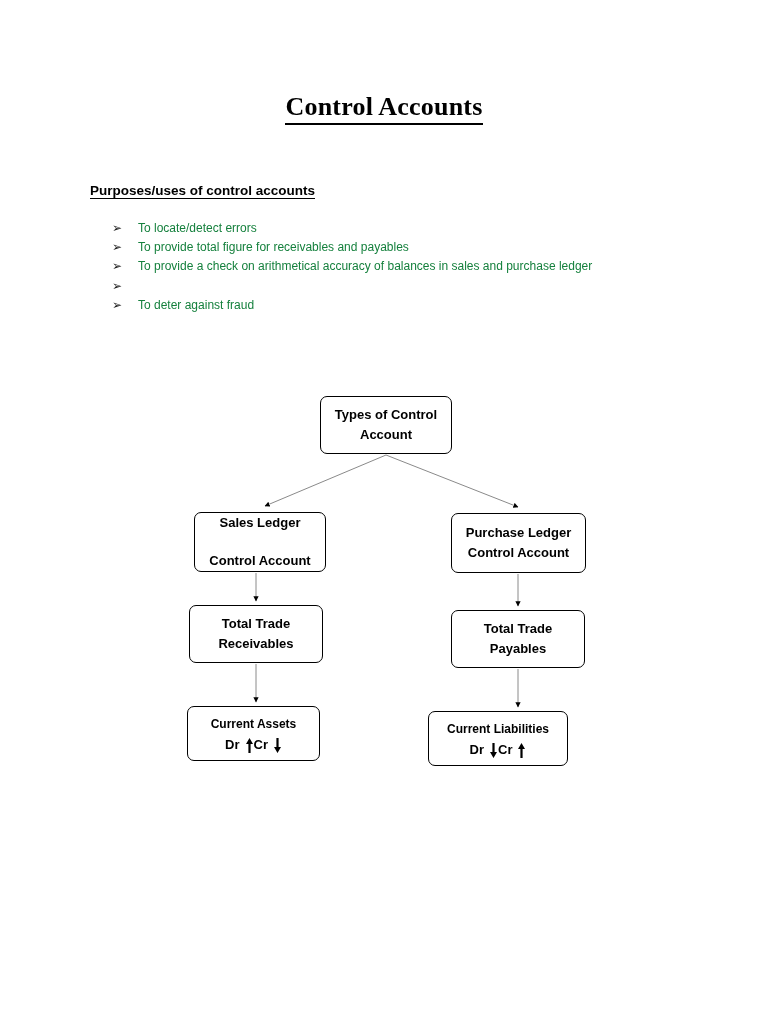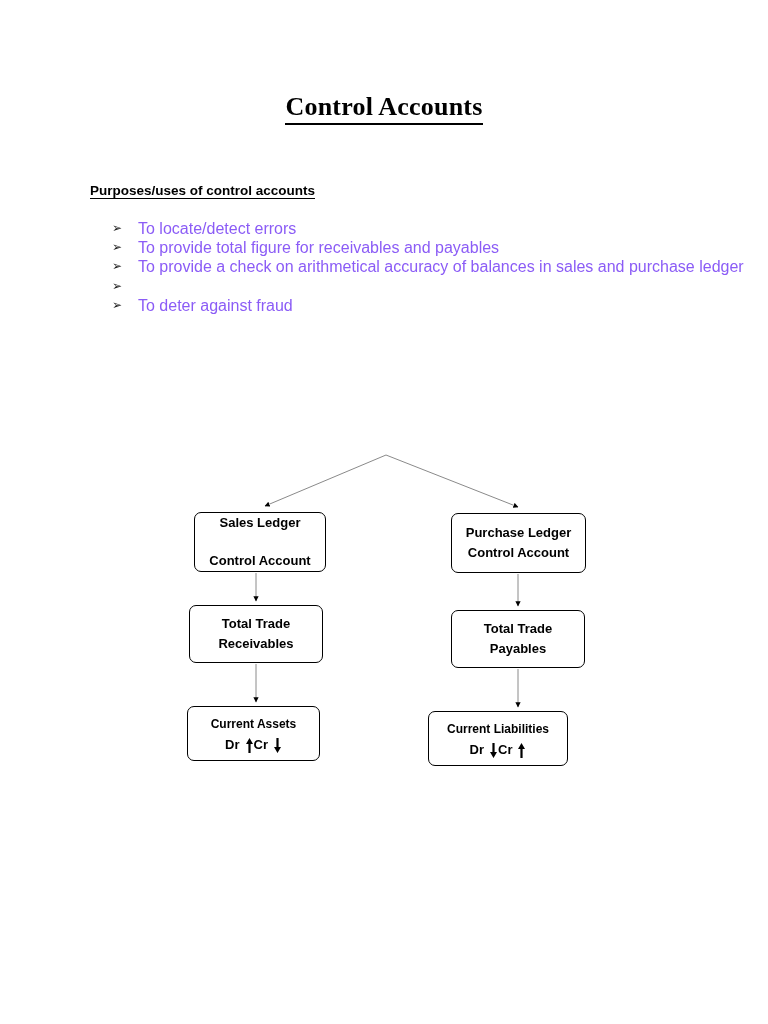--- a/index.html
+++ b/index.html
@@ -73,22 +73,22 @@
   .bullet-glyph {
     width: 26px;
     flex: 0 0 26px;
     font-family: "DejaVu Sans", sans-serif;
     font-size: 12px;
     color: #1a1a1a;
     line-height: 19.2px;
   }
   .bullet-text {
     font-family: "Liberation Sans", sans-serif;
-    font-size: 16px;
-    color: #8b5cf6;
+    font-size: 12px;
+    color: #15803d;
     line-height: 19.2px;
     white-space: nowrap;
   }
 
   
   .flowchart {
     position: absolute;
     top: 0;
     left: 0;
     width: 768px;
@@ -210,20 +210,24 @@
 
       <line x1="256" y1="573" x2="256" y2="601" stroke="#8a8a8a" stroke-width="1" marker-end="url(#arrow-sm)"></line>
 
       <line x1="518" y1="574" x2="518" y2="606" stroke="#8a8a8a" stroke-width="1" marker-end="url(#arrow-sm)"></line>
 
       <line x1="256" y1="664" x2="256" y2="702" stroke="#8a8a8a" stroke-width="1" marker-end="url(#arrow-sm)"></line>
 
       <line x1="518" y1="669" x2="518" y2="707" stroke="#8a8a8a" stroke-width="1" marker-end="url(#arrow-sm)"></line>
     </svg>
 
+    <div class="node" id="node-root">
+      <span class="line">Types of Control</span>
+      <span class="line">Account</span>
+    </div>
 
     <div class="node" id="node-slca">
       <span class="line">Sales Ledger</span>
       <span class="line">Control Account</span>
     </div>
 
     <div class="node" id="node-plca">
       <span class="line">Purchase Ledger</span>
       <span class="line">Control Account</span>
     </div>

